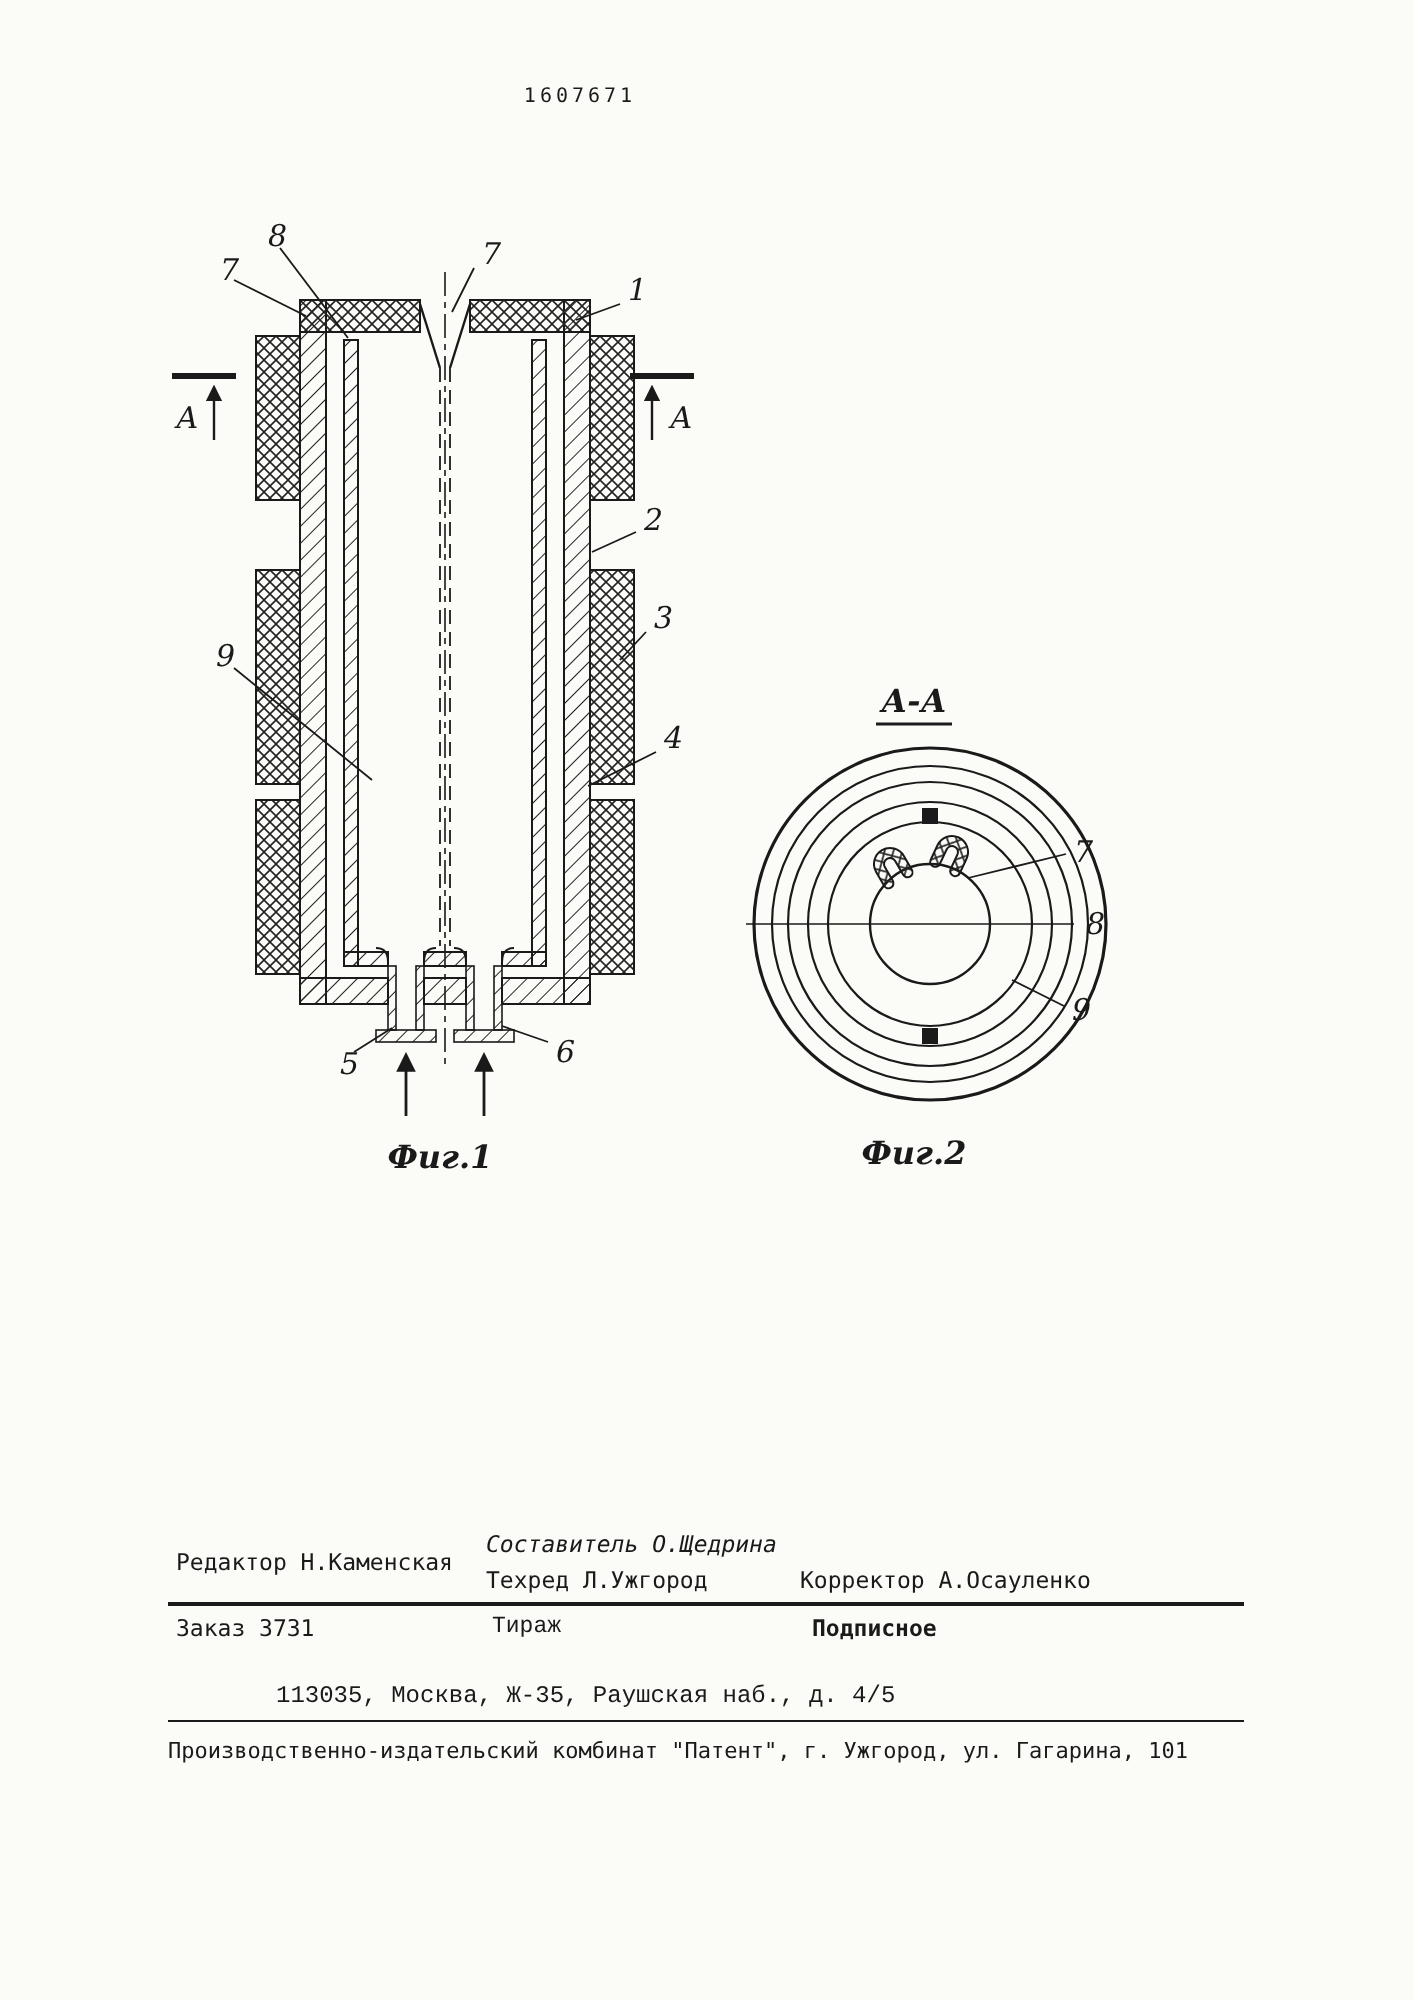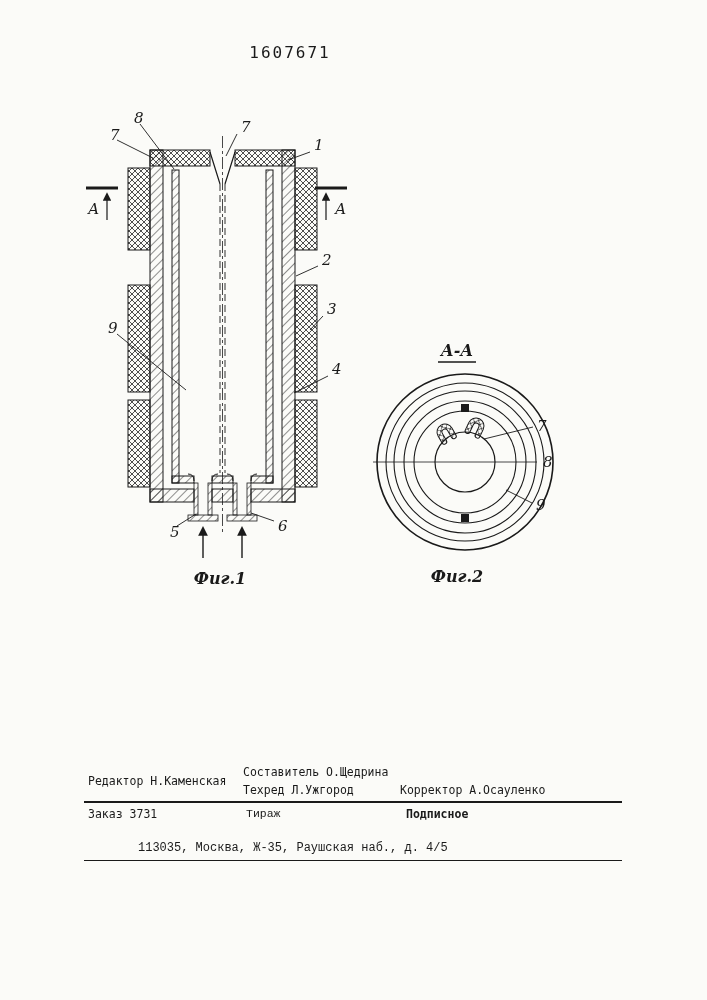--- a/index.html
+++ b/index.html
@@ -7,34 +7,34 @@
   body {
     position:relative;
     background:#fbfbf8;
     color:#1a1a1a;
     font-family:"DejaVu Sans Mono","Liberation Mono",monospace;
     overflow:hidden;
   }
   .page { position:absolute; inset:0; }
   .patent-number {
     position:absolute; top:43px; left:0; width:580px;
-    text-align:center; font-size:16px; letter-spacing:2px;
+    text-align:center; font-size:10px; letter-spacing:2px;
   }
   .figures { position:absolute; left:60px; top:90px; }
   .lbl {
     font-family:"DejaVu Serif","Liberation Serif",serif;
     font-style:italic; font-size:15px; fill:#1a1a1a;
   }
   .caption {
     font-family:"DejaVu Serif","Liberation Serif",serif;
     font-style:italic; font-weight:bold; font-size:16px; fill:#1a1a1a;
   }
   .credits { position:absolute; inset:0; font-size:11.5px; }
   .cr { position:absolute; white-space:nowrap; }
-  .c-compiler { left:243px; top:765px; }
+  .c-compiler { left:243px; top:765px;font-style:italic; }
   .c-editor   { left:88px;  top:753px;margin-top:21px; }
   .c-tech     { left:243px; top:783px; }
   .c-corr     { left:400px; top:783px; }
   .c-order    { left:88px;  top:807px; }
   .c-tirazh   { left:246px; top:807px;font-family:Liberation Mono, monospace; }
   .c-podp     { left:406px; top:807px; font-weight:bold; }
   .c-comm1    { left:88px;  top:825px; }
   .c-comm2    { left:138px; top:841px; font-size:12px;font-family:Liberation Mono, monospace; }
   .c-publisher{ left:84px;  top:869px; font-size:11px; }
   .rule { position:absolute; height:0; }
@@ -193,15 +193,16 @@
     <span class="cr c-compiler">Составитель О.Щедрина</span>
     <span class="cr c-editor">Редактор Н.Каменская</span>
     <span class="cr c-tech">Техред Л.Ужгород</span>
     <span class="cr c-corr">Корректор А.Осауленко</span>
     <div class="rule rule1"></div>
     <span class="cr c-order">Заказ 3731</span>
     <span class="cr c-tirazh">Тираж</span>
     <span class="cr c-podp">Подписное</span>
     <span class="cr c-comm2">113035, Москва, Ж-35, Раушская наб., д. 4/5</span>
     <div class="rule rule2"></div>
+    <span class="cr c-publisher">Производственно-издательский комбинат "Патент", г. Ужгород, ул. Гагарина, 101</span>
   </div>
 
 </div>
 
 </body></html>

